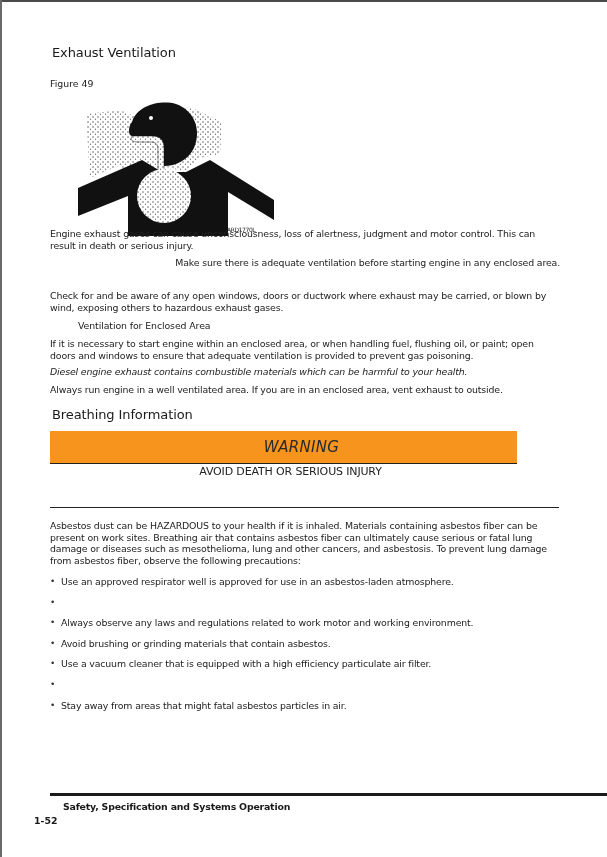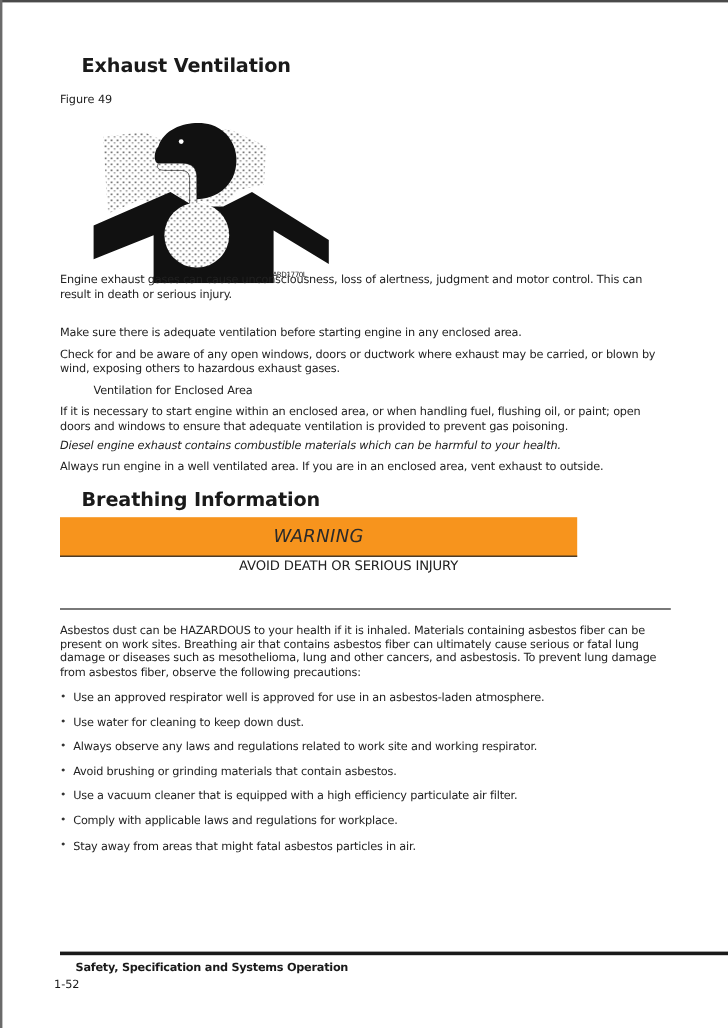--- a/index.html
+++ b/index.html
@@ -4,42 +4,42 @@
 <style>
   html, body { margin:0; padding:0; }
   body {
     width:607px; height:857px; position:relative; overflow:hidden;
     background:#ffffff;
     font-family:"DejaVu Sans", sans-serif;
     color:#1a1a1a;
   }
   .frame-top { position:absolute; left:0; top:0; width:607px; height:2px; background:#4a4a4a; }
   .frame-left { position:absolute; left:0; top:0; width:2px; height:857px; background:#6a6a6a; }
-  .h1 { position:absolute; left:68px; font-weight:bold; font-size:16px; color:#1a1a1a; letter-spacing:-0.1px; }
+  .h1 { position:absolute; left:52px; font-weight:normal; font-size:13px; color:#1a1a1a; letter-spacing:-0.1px; }
   .p { position:absolute; left:50px; width:510px; font-size:9.4px; line-height:11.6px; color:#222; letter-spacing:-0.15px; }
   .sub { position:absolute; left:50px; font-size:9.4px; color:#222; letter-spacing:-0.1px;margin-left:28px; }
   .figcap { position:absolute; left:50px; top:78px; font-size:9.4px; color:#222; }
   .figure { position:absolute; left:72px; top:96px; width:210px; height:140px; }
   .fig-id { position:absolute; left:227px; top:226px; font-size:6px; color:#222; letter-spacing:-0.4px; }
   .warn-bar {
     position:absolute; left:50px; top:431px; width:431px; height:32px;
     background:#f7941d; border-bottom:1px solid #222;
-    display:flex; align-items:center; justify-content:center;
+    display:flex; align-items:center; justify-content:center;padding-left:36px;
   }
   .warn-title { font-style:italic; font-size:15px; color:#2a2a2a; letter-spacing:0.3px; }
   .warn-body { position:absolute; left:36px; top:466px; width:509px; text-align:center; font-size:11px; line-height:11.5px; color:#222; letter-spacing:-0.15px; }
   .warn-sub { display:block; }
   .warn-text { display:block; text-align:left; padding-left:6px; }
   .warn-bottom { position:absolute; left:50px; top:507px; width:509px; height:1px; background:#222; }
   .bullets { position:absolute; left:50px; top:576px; width:510px; margin:0; padding:0; list-style:none; }
   .bullets li { font-size:9.4px; height:20.6px; line-height:11px; color:#222; display:flex; letter-spacing:-0.15px; }
   .bullet-dot { width:11px; font-size:9px; color:#333; }
   .footer-rule { position:absolute; left:50px; top:793px; width:557px; height:3px; background:#1a1a1a; }
   .footer-title { position:absolute; left:63px; top:801px; font-weight:bold; font-size:9.4px; color:#1a1a1a; letter-spacing:-0.2px; }
-  .footer-page { position:absolute; left:45px; top:815px; font-weight:normal; font-size:9.4px; color:#1a1a1a; }
+  .footer-page { position:absolute; left:34px; top:815px; font-weight:bold; font-size:9.4px; color:#1a1a1a; }
 </style>
 </head>
 <body>
 
 <div class="frame-top"></div>
 <div class="frame-left"></div>
 
 <div class="h1" style="top:45px;">Exhaust Ventilation</div>
 <div class="figcap">Figure 49</div>
 
@@ -62,21 +62,21 @@
     <circle cx="79" cy="22" r="2" fill="#fff"></circle>
 
     <path d="M60 40 L80 40 C88 40 92 44 92 52 L92 80 L86 80 L86 54 C86 48 84 46 78 46 L66 46 C60 46 58 44 60 40 Z" fill="url(#stip)" stroke="#111" stroke-width="0.5"></path>
 
     <circle cx="92" cy="100" r="27" fill="url(#stip)"></circle>
   </svg>
 </div>
 <div class="fig-id">ARD1770L</div>
 
 <div class="p" style="top:228px;">Engine exhaust gases can cause unconsciousness, loss of alertness, judgment and motor control. This can result in death or serious injury.</div>
-<div class="p" style="top:272px;">Make sure there is adequate ventilation before starting engine in any enclosed area.</div>
+<div class="p" style="top:257px;text-align:right;">Make sure there is adequate ventilation before starting engine in any enclosed area.</div>
 <div class="p" style="top:290px;">Check for and be aware of any open windows, doors or ductwork where exhaust may be carried, or blown by wind, exposing others to hazardous exhaust gases.</div>
 
 <div class="sub" style="top:320px;">Ventilation for Enclosed Area</div>
 <div class="p" style="top:338px;">If it is necessary to start engine within an enclosed area, or when handling fuel, flushing oil, or paint; open doors and windows to ensure that adequate ventilation is provided to prevent gas poisoning.</div>
 <div class="p" style="top:366px;font-style:italic;">Diesel engine exhaust contains combustible materials which can be harmful to your health.</div>
 <div class="p" style="top:384px;">Always run engine in a well ventilated area. If you are in an enclosed area, vent exhaust to outside.</div>
 
 <div class="h1" style="top:407px;">Breathing Information</div>
 
 <div class="warn-bar" style="background: rgb(247, 148, 29);">
@@ -89,37 +89,35 @@
 
 <div class="p" style="top:520px;">Asbestos dust can be HAZARDOUS to your health if it is inhaled. Materials containing asbestos fiber can be present on work sites. Breathing air that contains asbestos fiber can ultimately cause serious or fatal lung damage or diseases such as mesothelioma, lung and other cancers, and asbestosis. To prevent lung damage from asbestos fiber, observe the following precautions:</div>
 
 <ul class="bullets">
   <li>
       <span class="bullet-dot">•</span>
       <span>Use an approved respirator well is approved for use in an asbestos-laden atmosphere.</span>
     </li>
   <li>
       <span class="bullet-dot">•</span>
-      <span>Use water for cleaning to keep down dust.</span>
     </li>
   <li>
       <span class="bullet-dot">•</span>
-      <span>Always observe any laws and regulations related to work site and working respirator.</span>
+      <span>Always observe any laws and regulations related to work motor and working environment.</span>
     </li>
   <li>
       <span class="bullet-dot">•</span>
       <span>Avoid brushing or grinding materials that contain asbestos.</span>
     </li>
   <li>
       <span class="bullet-dot">•</span>
       <span>Use a vacuum cleaner that is equipped with a high efficiency particulate air filter.</span>
     </li>
   <li>
       <span class="bullet-dot">•</span>
-      <span>Comply with applicable laws and regulations for workplace.</span>
     </li>
   <li>
       <span class="bullet-dot">•</span>
       <span>Stay away from areas that might fatal asbestos particles in air.</span>
     </li>
 </ul>
 
 <div class="footer-rule"></div>
 <div class="footer-title">Safety, Specification and Systems Operation</div>
 <div class="footer-page">1-52</div>

